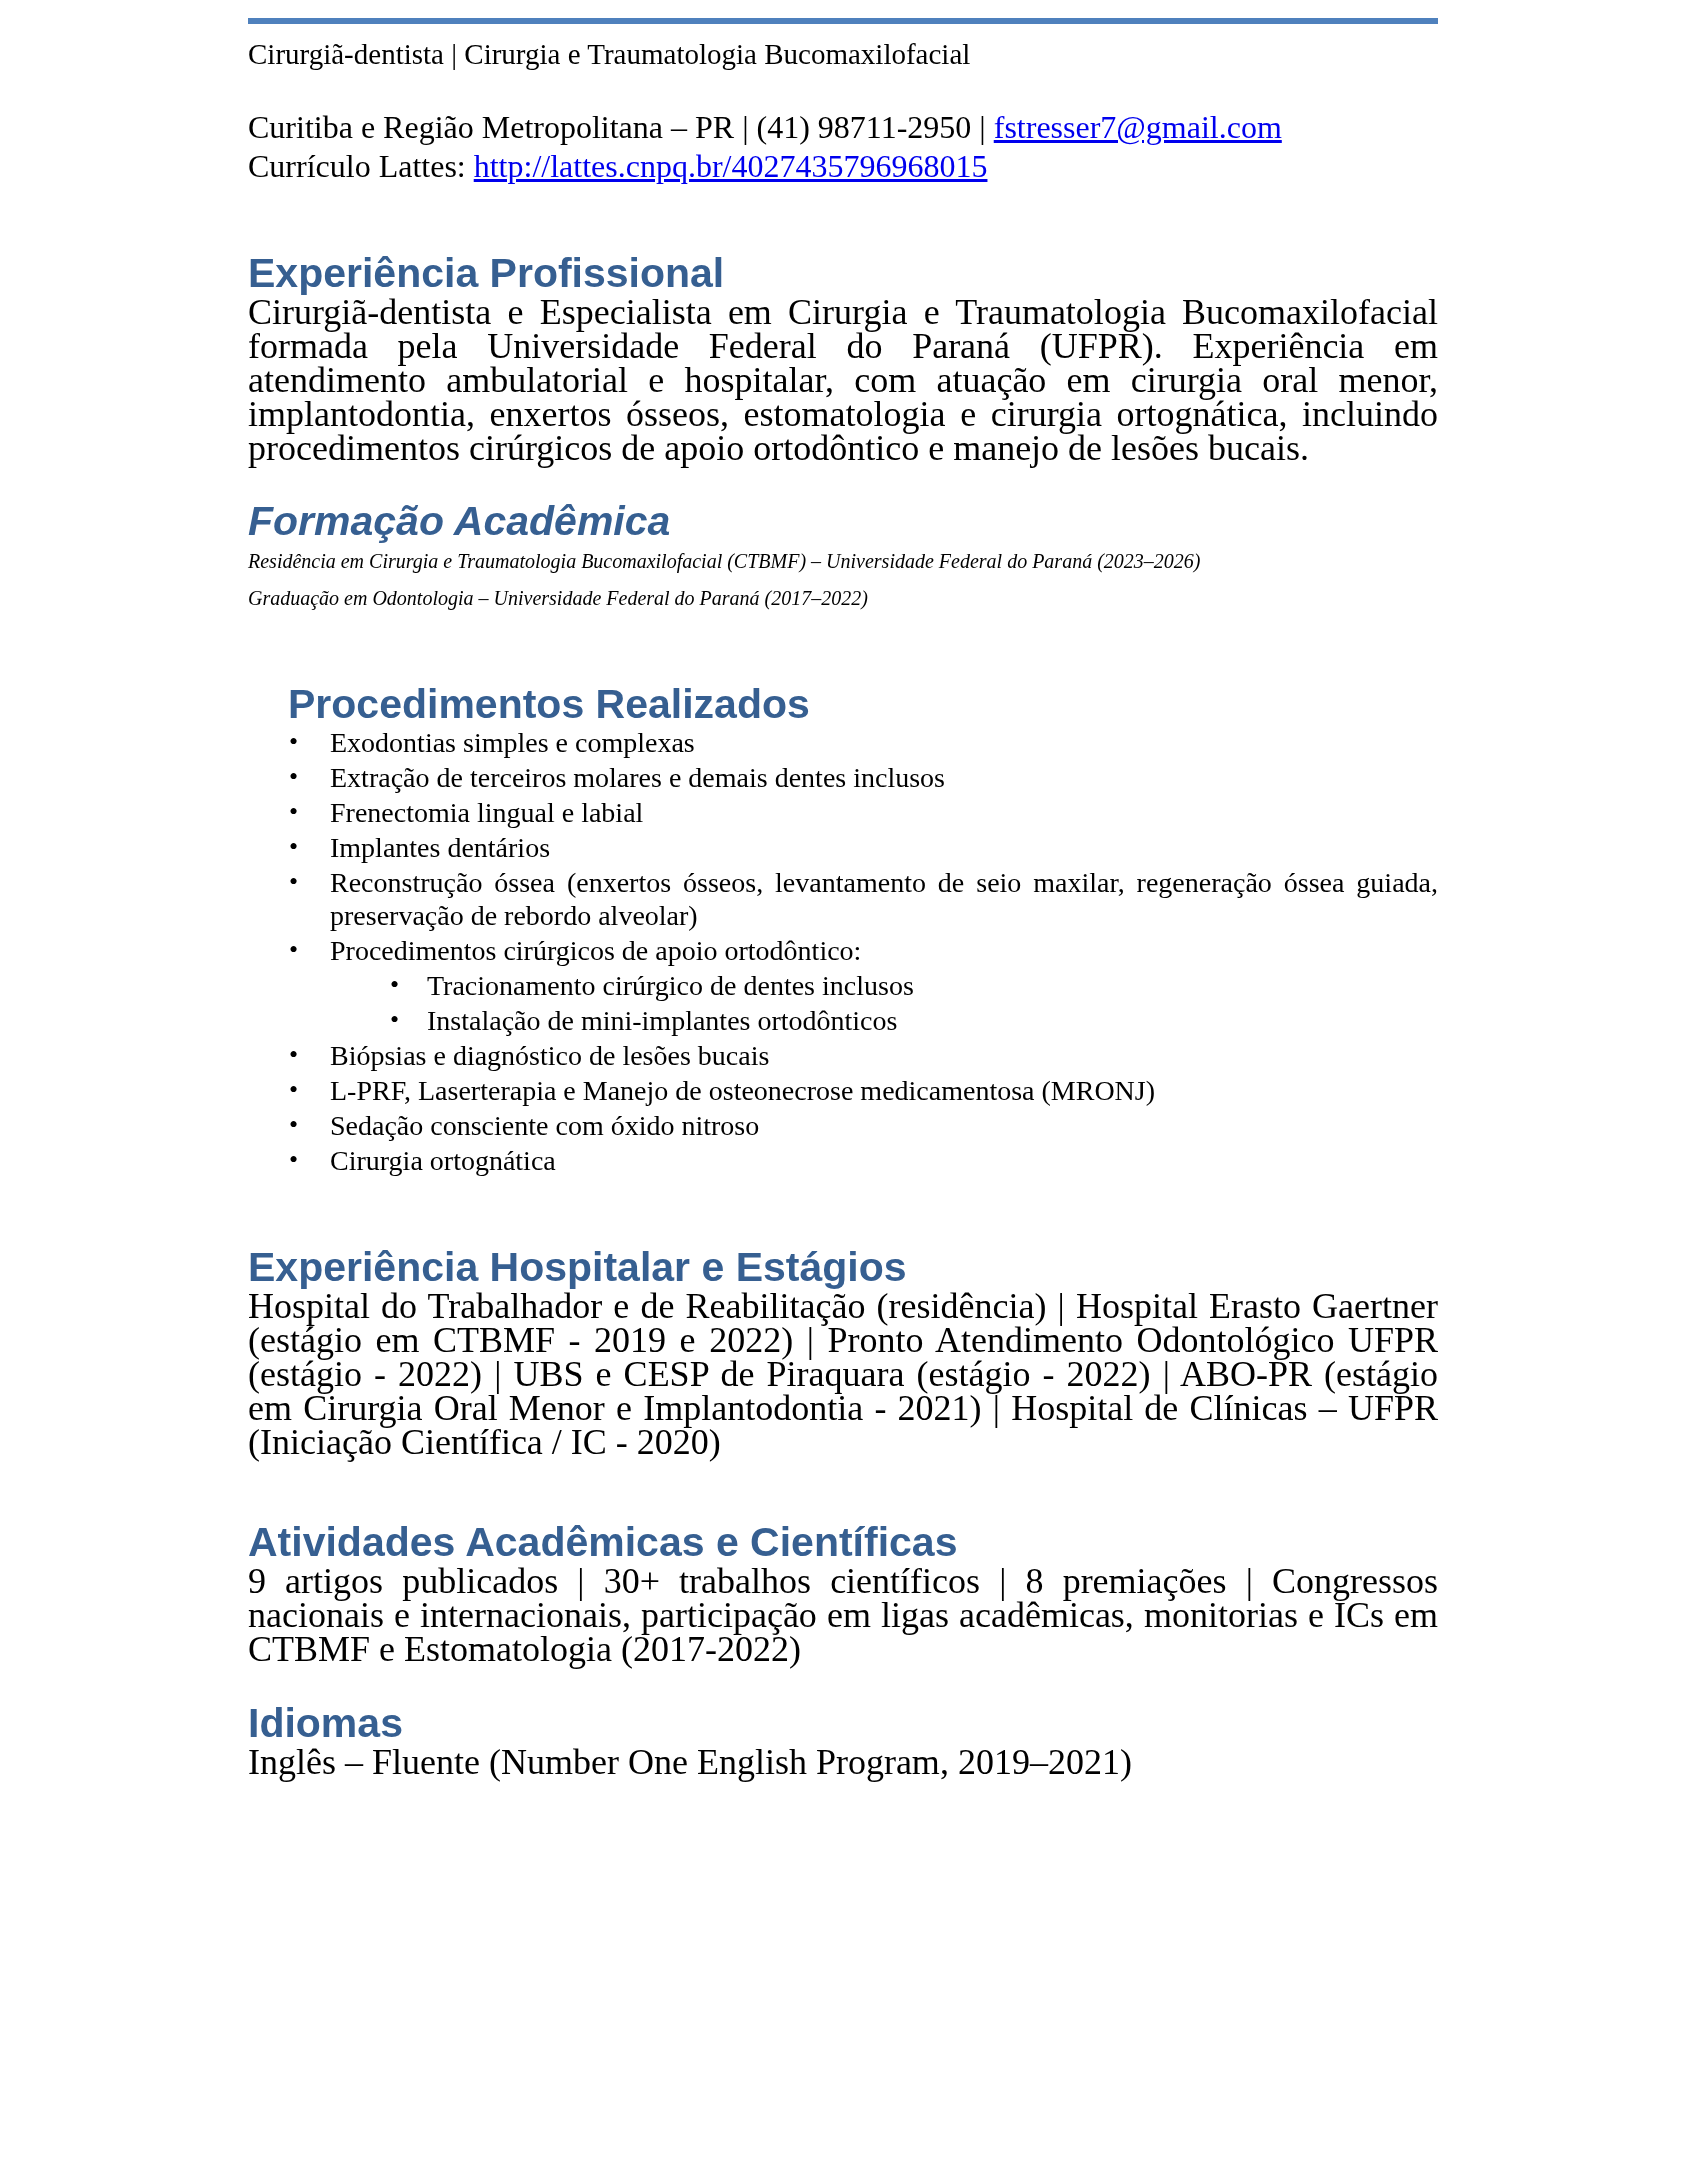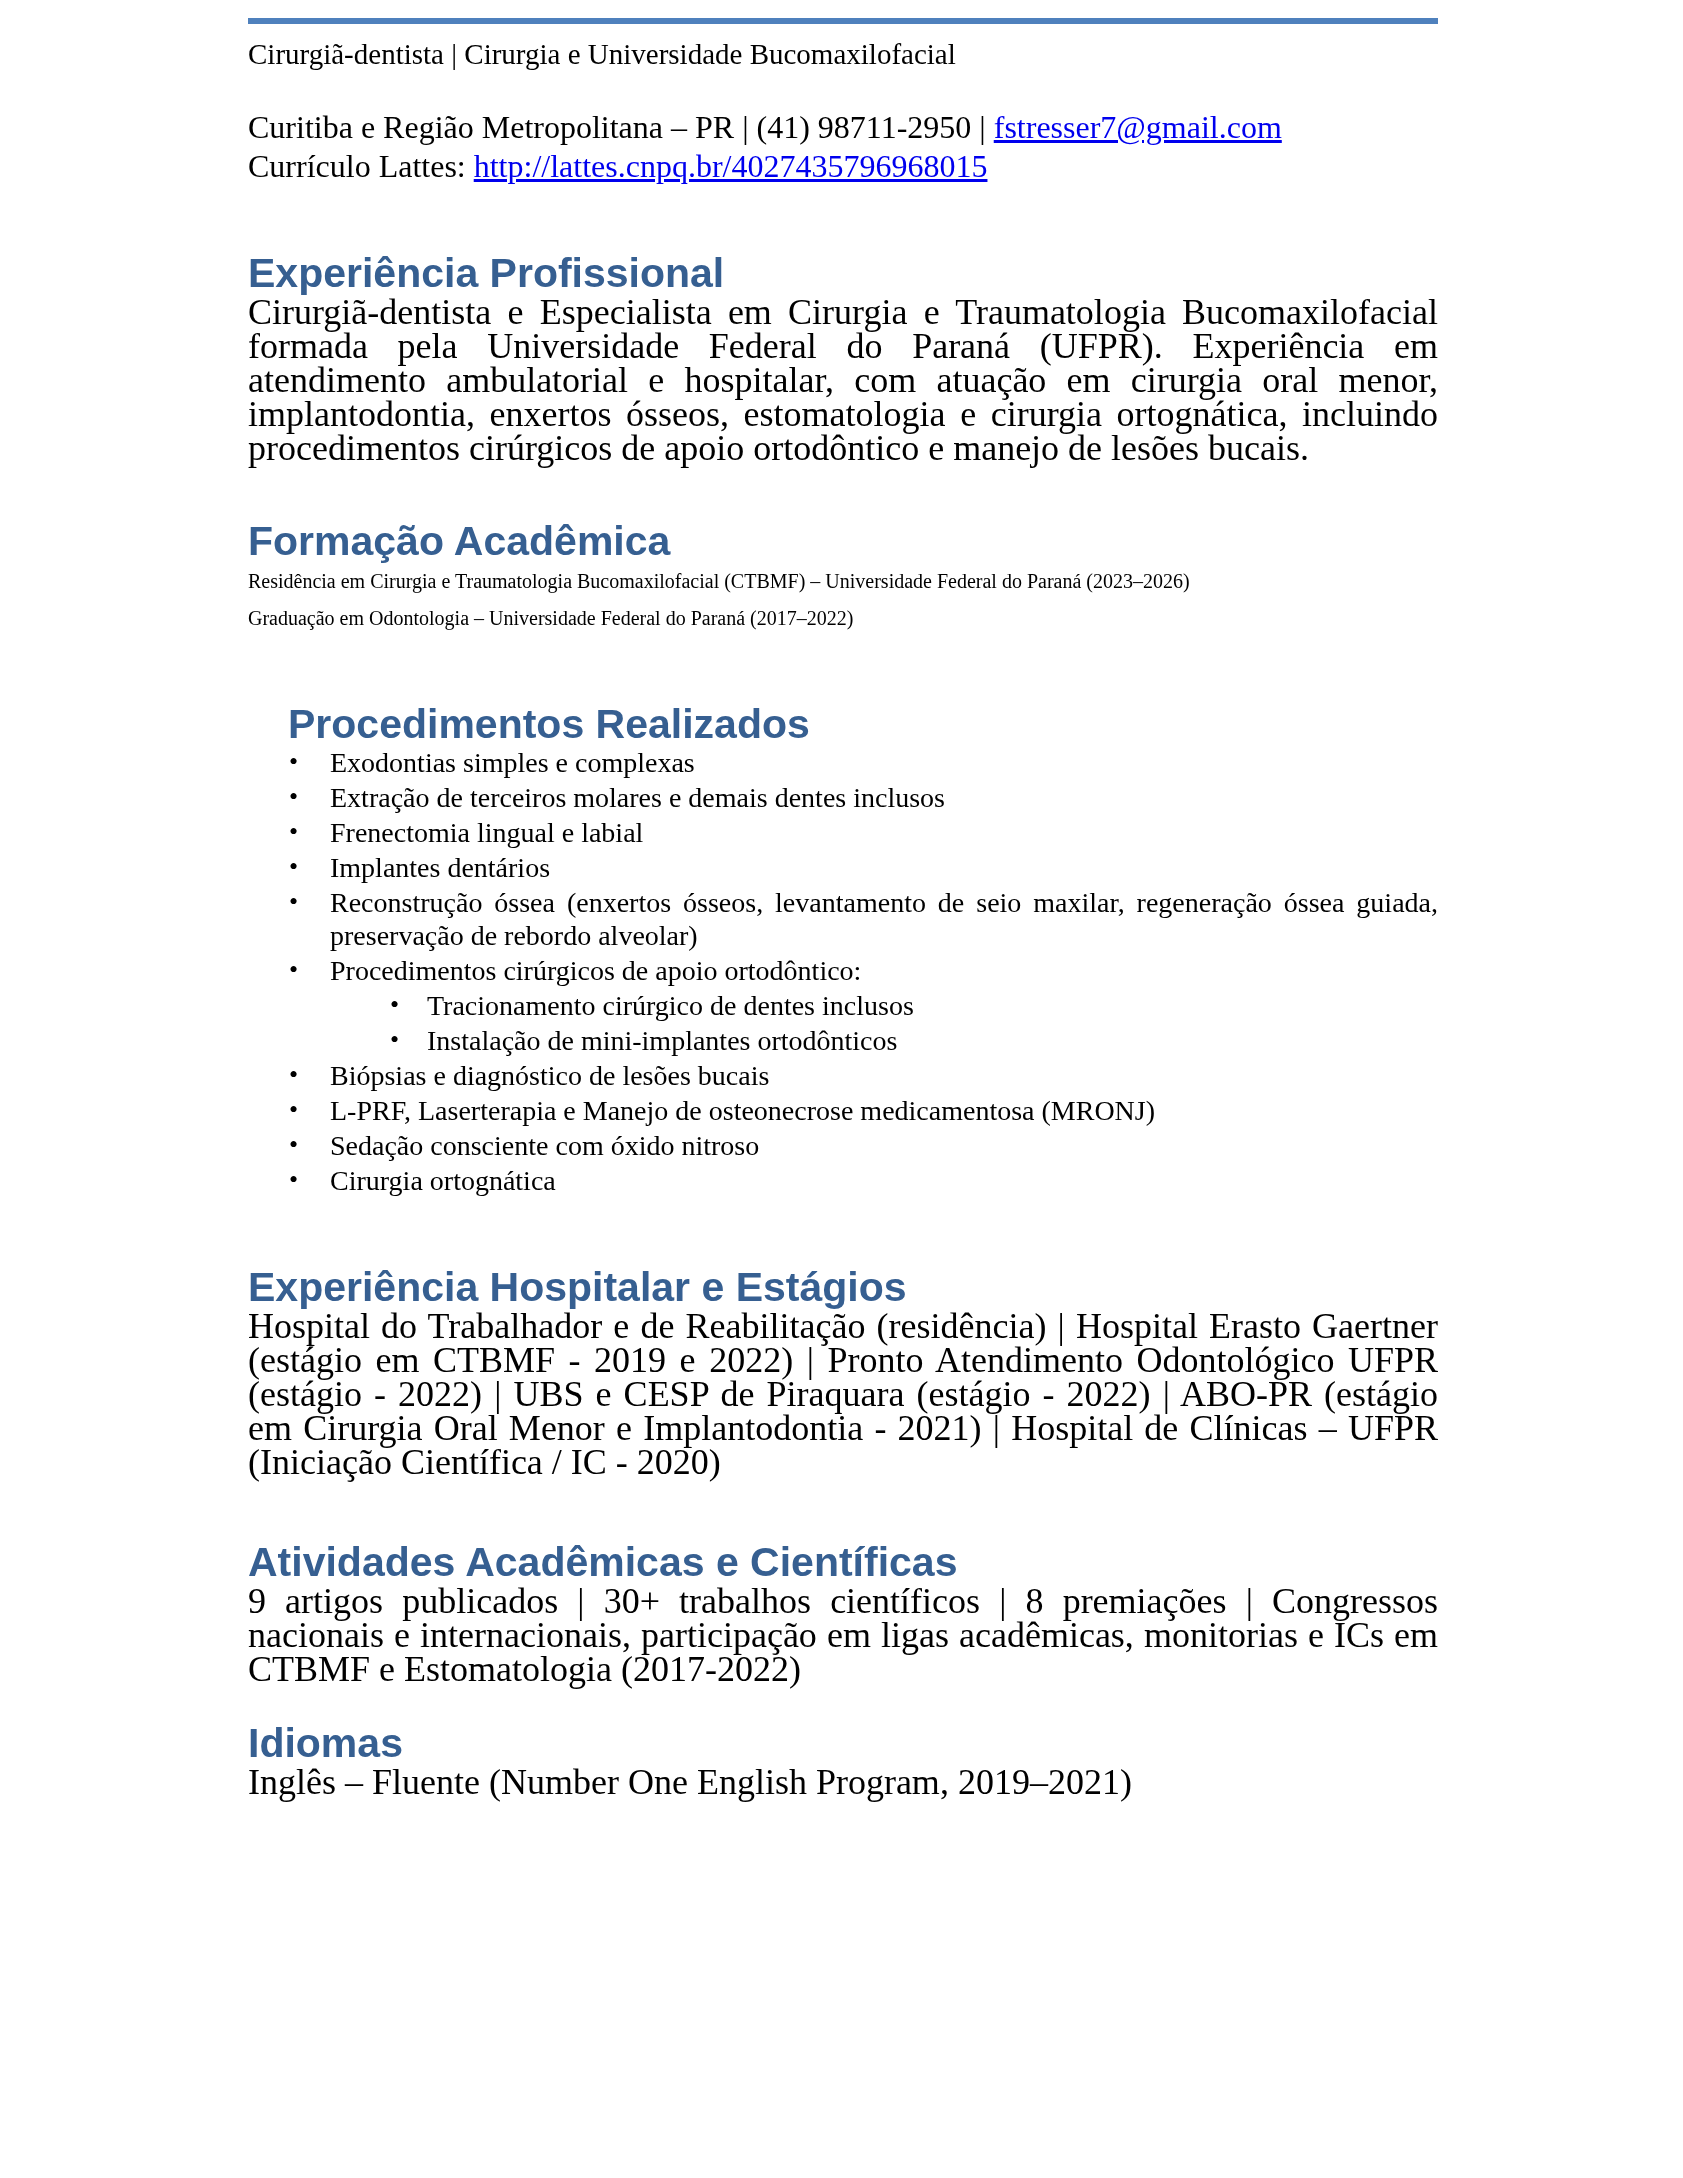--- a/index.html
+++ b/index.html
@@ -50,21 +50,21 @@
   }
   a.doc-link {
     color: #0000EE;
     text-decoration: underline;
   }
   
   .section {
     margin: 0;
   }
   .sec-ep { margin-top: 69px; }
-  .sec-fa { margin-top: 58px; }
+  .sec-fa { margin-top: 38px; font-style: italic; }
   .sec-pr { margin-top: 69px; margin-left: 40px; }
   .sec-eh { margin-top: 72px; }
   .sec-at { margin-top: 65px; }
   .sec-id { margin-top: 39px; }
   .section h2 {
     margin: 0 0 4px 0;
     font-family: "Liberation Sans", sans-serif;
     font-weight: bold;
     font-size: 41px;
     line-height: 36px;
@@ -116,21 +116,21 @@
     left: 3px;
   }
 </style>
 </head>
 <body>
 
 <div class="page">
 
   <div class="title-rule"></div>
 
-  <p class="subtitle">Cirurgiã-dentista | Cirurgia e Universidade Bucomaxilofacial</p>
+  <p class="subtitle">Cirurgiã-dentista | Cirurgia e Traumatologia Bucomaxilofacial</p>
 
   <div class="contact-block">
     <p class="contact-line"><span>Curitiba e Região Metropolitana – PR | (41) 98711-2950 | </span><a class="doc-link" href="#">fstresser7@gmail.com</a></p>
     <p class="contact-line"><span>Currículo Lattes: </span><a class="doc-link" href="#">http://lattes.cnpq.br/4027435796968015</a></p>
   </div>
 
   <div class="section sec-ep">
     <h2>Experiência Profissional</h2>
     <p class="body-text just">Cirurgiã-dentista e Especialista em Cirurgia e Traumatologia Bucomaxilofacial formada pela Universidade Federal do Paraná (UFPR). Experiência em atendimento ambulatorial e hospitalar, com atuação em cirurgia oral menor, implantodontia, enxertos ósseos, estomatologia e cirurgia ortognática, incluindo procedimentos cirúrgicos de apoio ortodôntico e manejo de lesões bucais.</p>
   </div>

